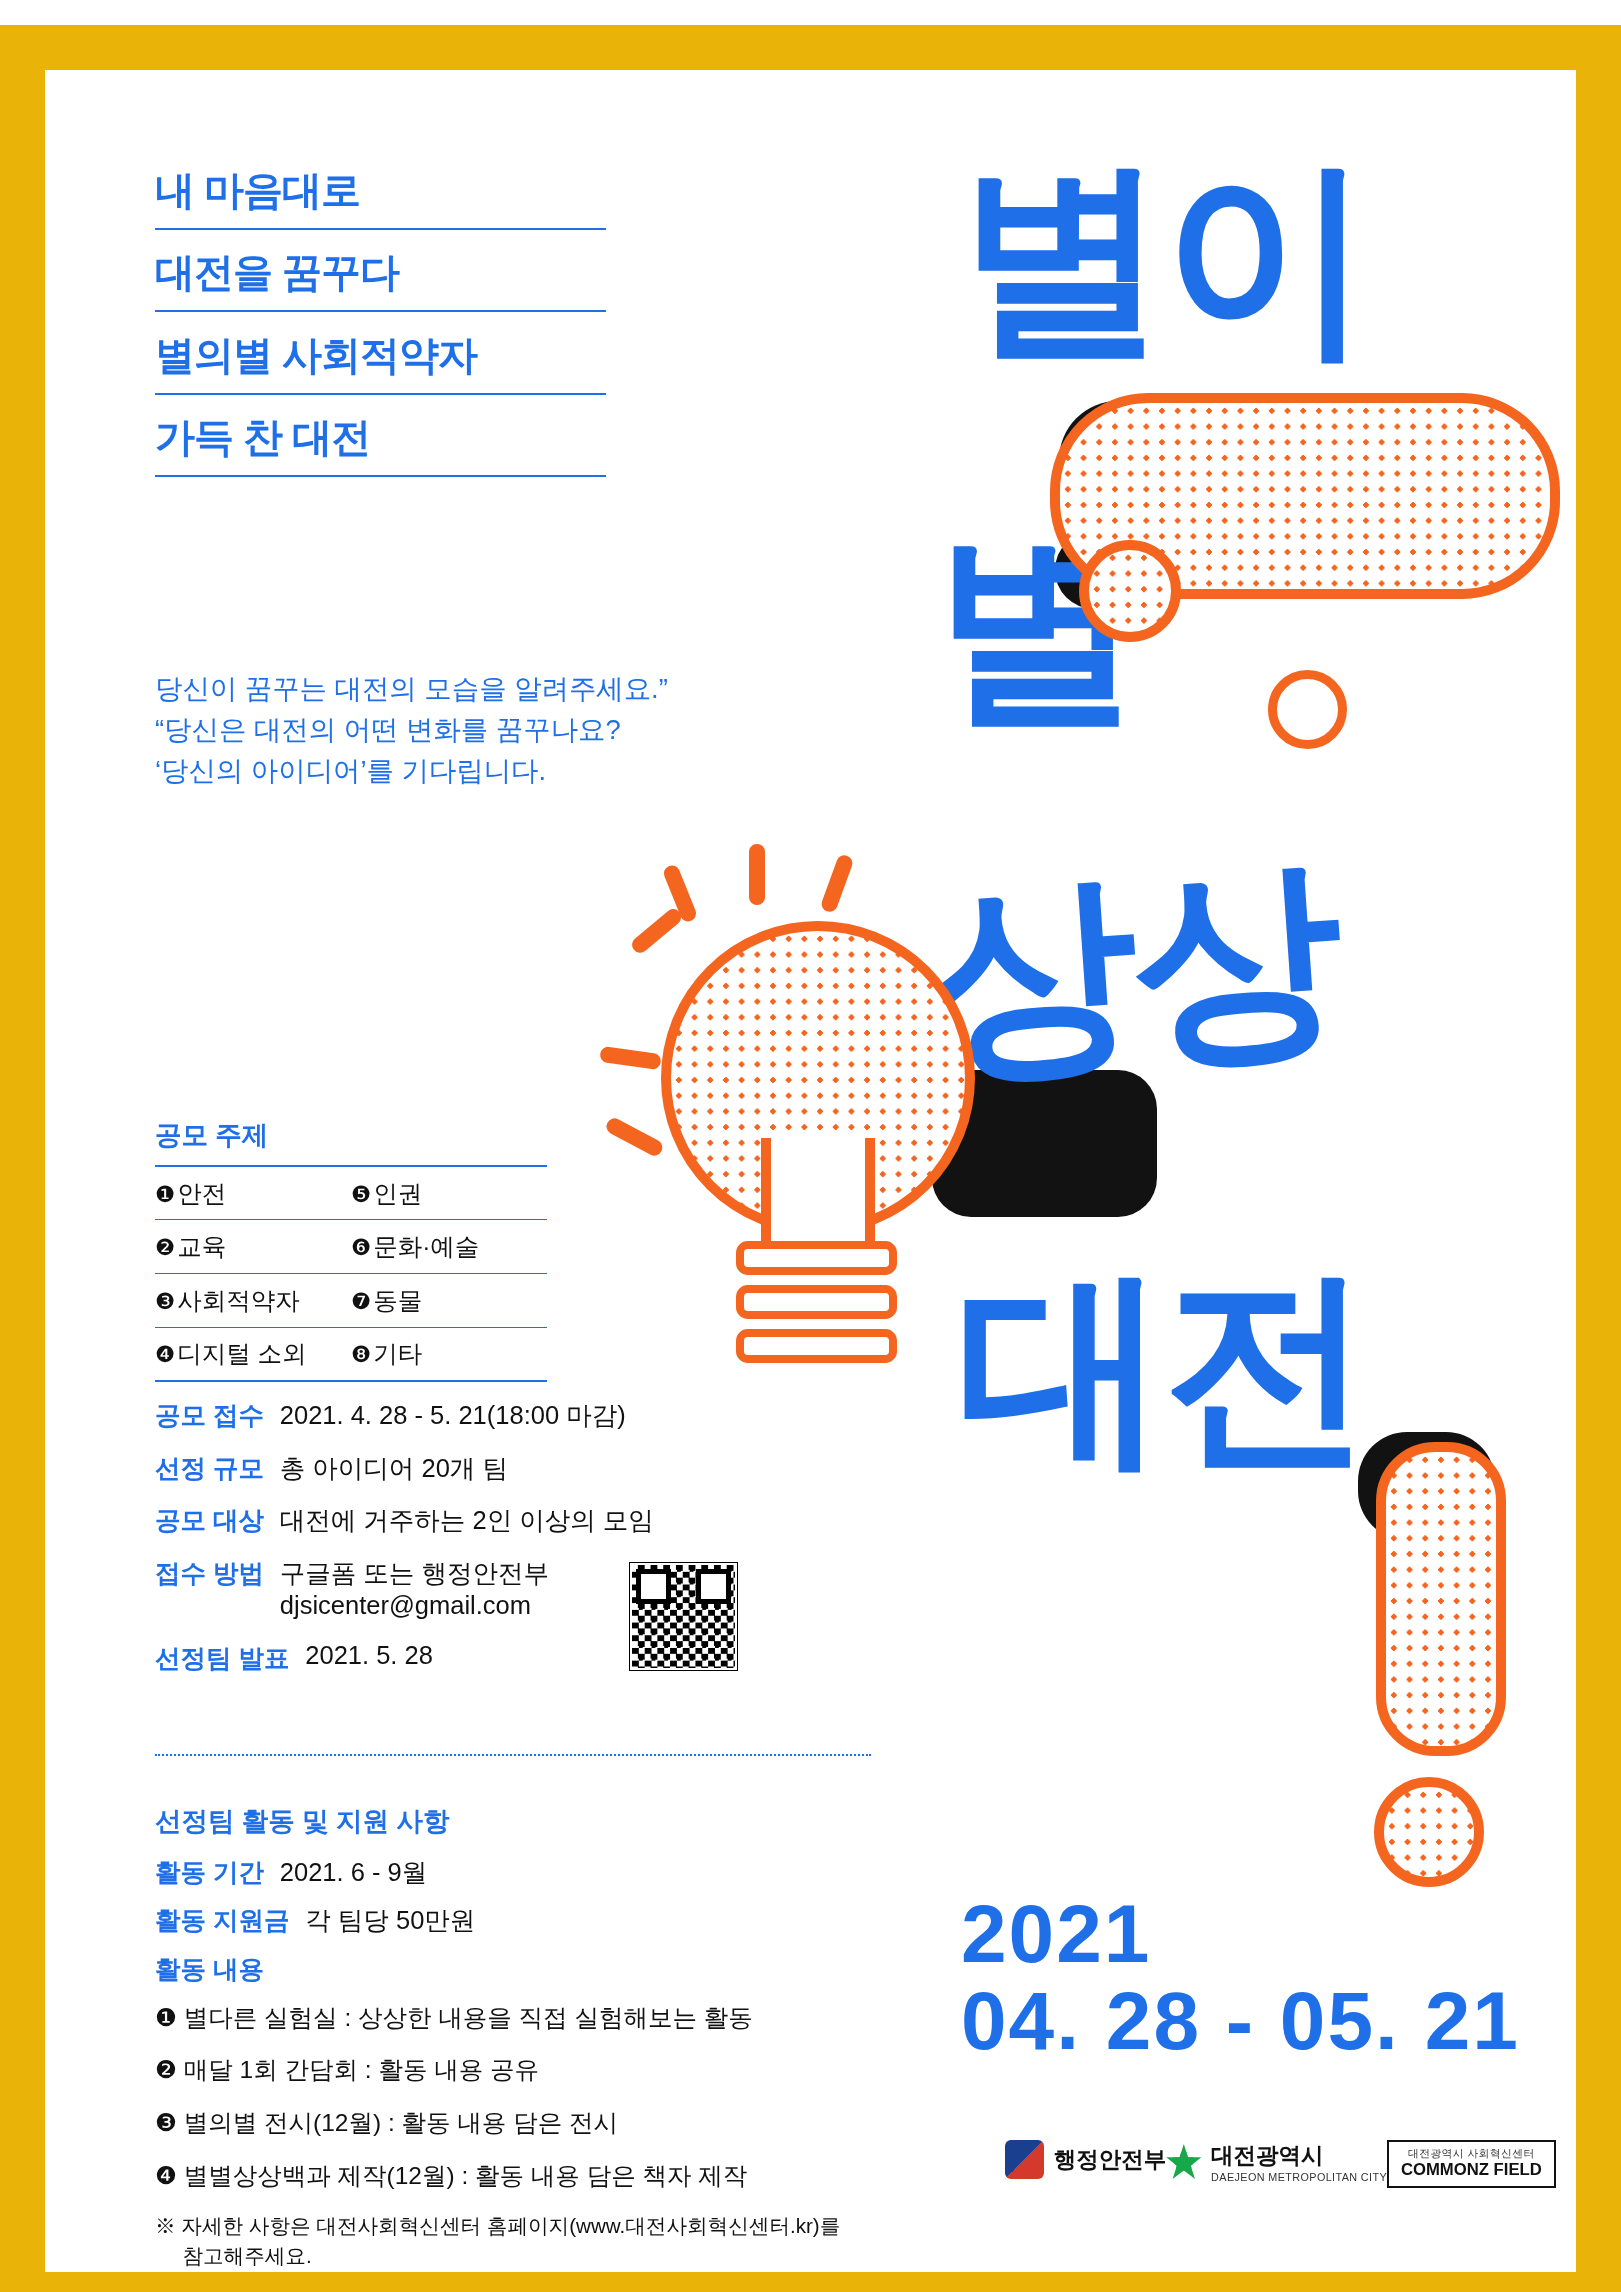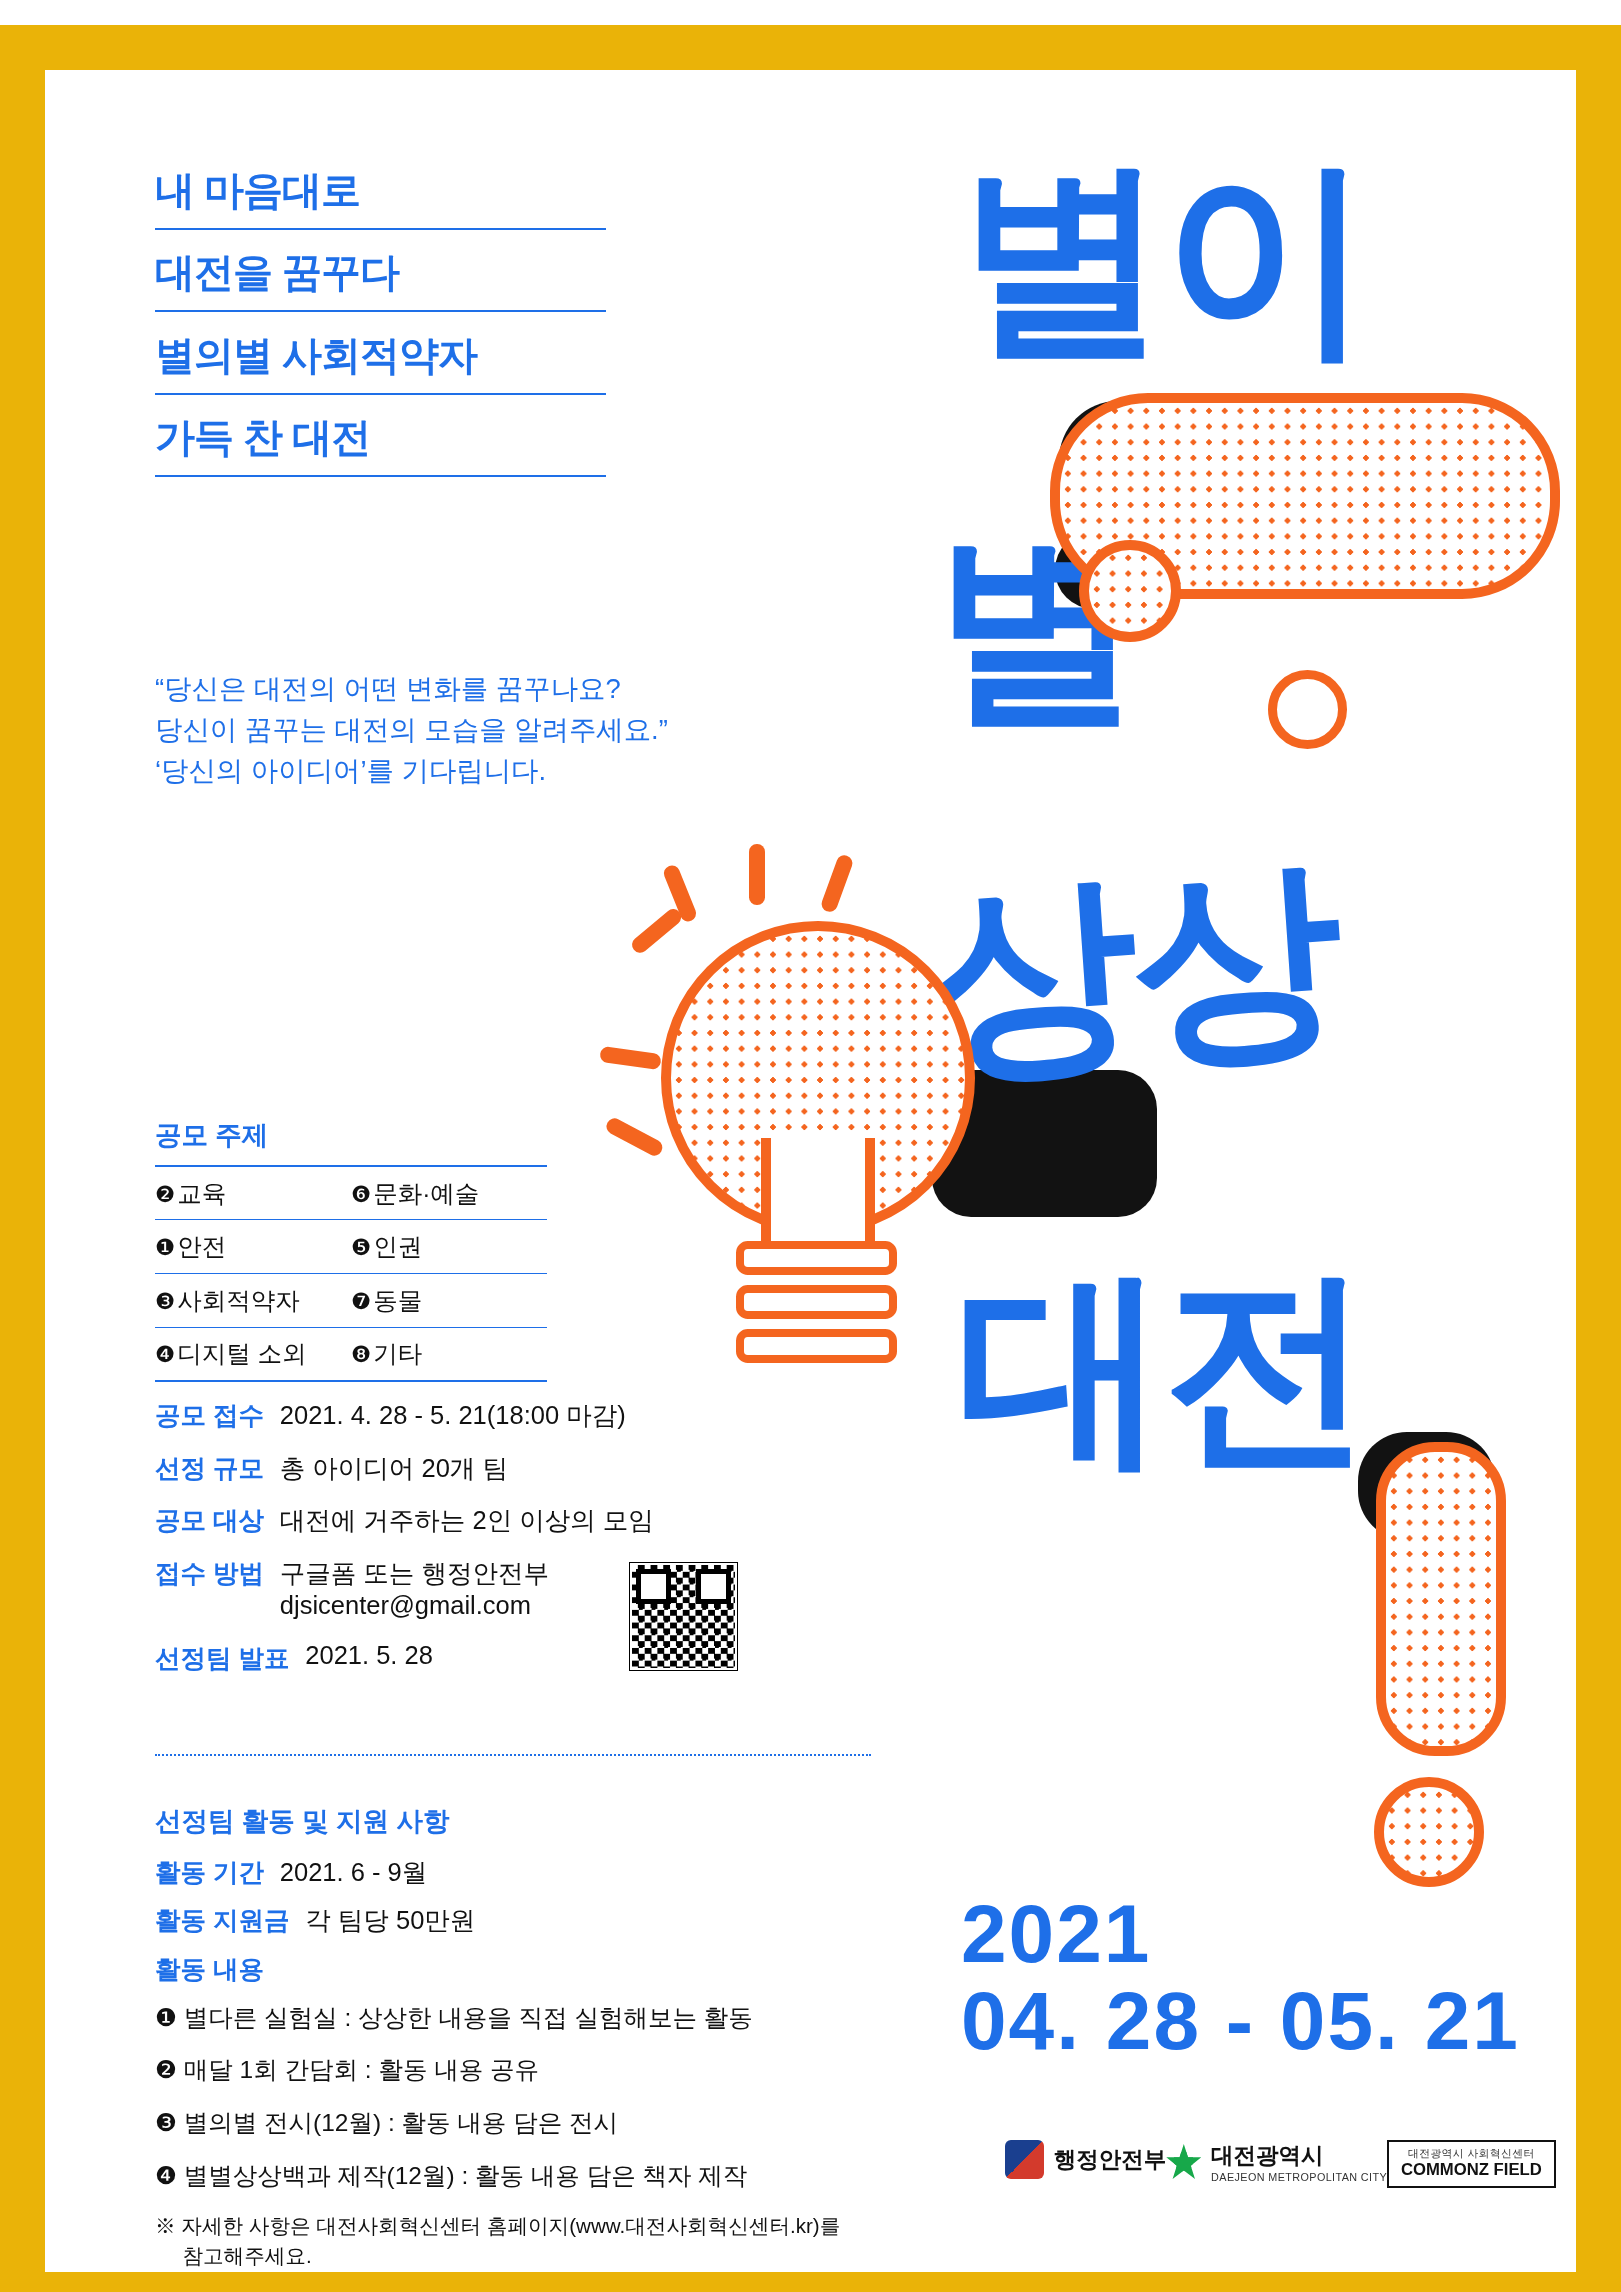--- a/index.html
+++ b/index.html
@@ -340,35 +340,35 @@
   <div id="inner">
 
     <div class="headline">
       <div class="line">내 마음대로</div>
       <div class="line">대전을 꿈꾸다</div>
       <div class="line">별의별 사회적약자</div>
       <div class="line">가득 찬 대전</div>
     </div>
 
     <div class="quote">
+      <div>당신이 꿈꾸는 대전의 모습을 알려주세요.”</div>
       <div>“당신은 대전의 어떤 변화를 꿈꾸나요?</div>
-      <div>당신이 꿈꾸는 대전의 모습을 알려주세요.”</div>
       <div>‘당신의 아이디어’를 기다립니다.</div>
     </div>
 
     <div id="topics-block">
       <div class="sec-title">공모 주제</div>
       <div id="topics-table">
         <div class="trow">
+          <div class="tcell"><span class="num">❶</span><span>안전</span></div>
+          <div class="tcell"><span class="num">❺</span><span>인권</span></div>
+        </div>
+        <div class="trow">
           <div class="tcell"><span class="num">❷</span><span>교육</span></div>
           <div class="tcell"><span class="num">❻</span><span>문화·예술</span></div>
-        </div>
-        <div class="trow">
-          <div class="tcell"><span class="num">❶</span><span>안전</span></div>
-          <div class="tcell"><span class="num">❺</span><span>인권</span></div>
         </div>
         <div class="trow">
           <div class="tcell"><span class="num">❸</span><span>사회적약자</span></div>
           <div class="tcell"><span class="num">❼</span><span>동물</span></div>
         </div>
         <div class="trow">
           <div class="tcell"><span class="num">❹</span><span>디지털 소외</span></div>
           <div class="tcell"><span class="num">❽</span><span>기타</span></div>
         </div>
       </div>

